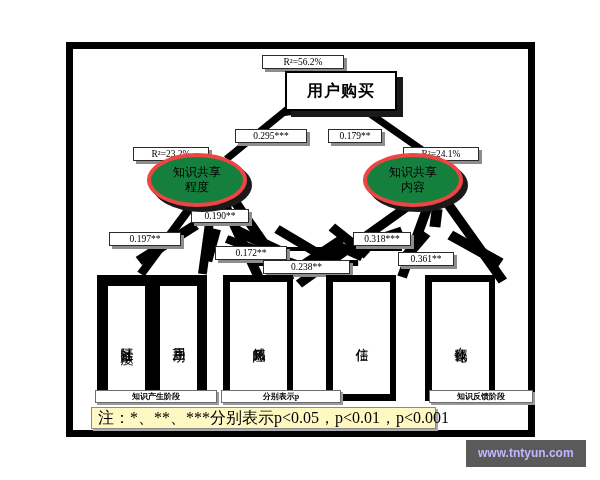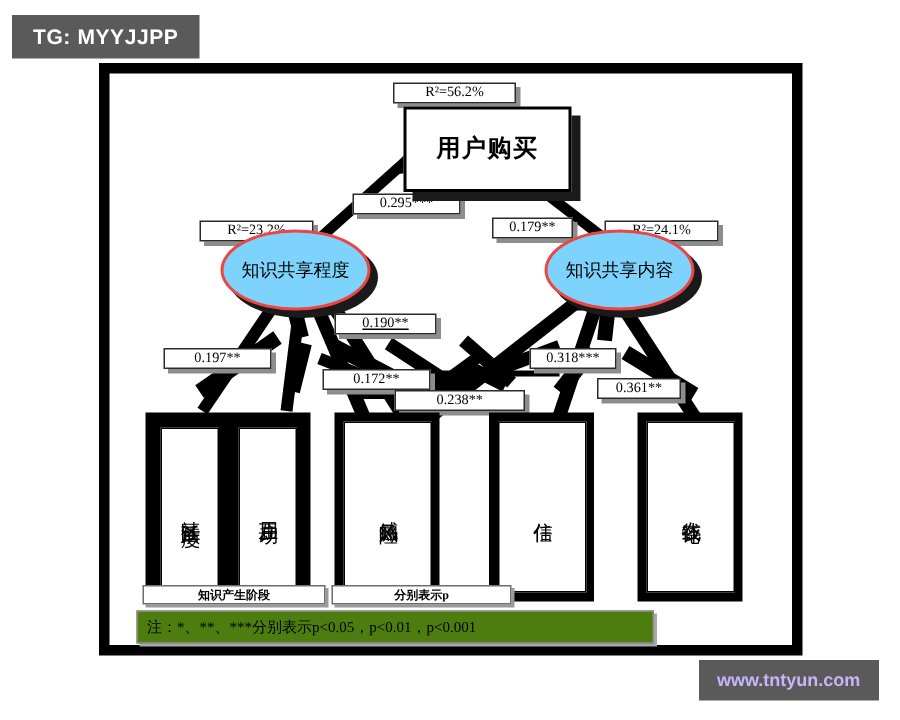--- a/index.html
+++ b/index.html
@@ -33,21 +33,21 @@
   }
 
   
   .frame{
     position:absolute;left:66px;top:42px;
     width:469px;height:395px;
     border:7px solid #000000;
     background:#ffffff;
     box-sizing:border-box;
   }
-  .canvas{position:absolute;left:0;top:0;width:100%;height:100%;}
+  .canvas{position:absolute;left:0;top:0;width:100%;height:100%;padding-left:44px;}
 
   
   .lbl{
     position:absolute;
     background:#ffffff;
     border:1px solid #2b2b2b;
     box-shadow:3px 3px 0 #8d8d8d;
     font-family:"Liberation Serif", serif;
     font-size:9.5px;
     color:#000;
@@ -55,25 +55,25 @@
     line-height:13px;
     height:14px;
     white-space:nowrap;
     box-sizing:border-box;
     z-index:6;
   }
 
   
   .ellipse{
     position:absolute;
-    border:2px solid #ef4444;
+    border:4px solid #ef4444;
     border-radius:50%;
-    background:#7dd3fc;
+    background:#15803d;
     box-shadow:5px 5px 0 #1a1a1a;
-    display:flex;flex-direction:row;
+    display:flex;flex-direction:column;
     align-items:center;justify-content:center;
     font-family:"Liberation Serif", serif;
     font-size:12px;color:#000;line-height:15px;
     z-index:7;
     box-sizing:border-box;
   }
 
   
   .topbox{
     position:absolute;
@@ -124,41 +124,40 @@
     font-size:8px;font-weight:bold;color:#000;
     display:flex;align-items:center;justify-content:center;
     height:13px;box-sizing:border-box;
     white-space:nowrap;
     z-index:8;
   }
 
   
   .notebox{
     position:absolute;
-    background:#4d7c0f;
+    background:#fef9c3;
     border:1px solid #8a8a8a;
     box-shadow:2px 2px 0 #a8a8a8;
     font-family:"Liberation Serif", serif;
-    font-size:10px;color:#000;
+    font-size:16px;color:#000;
     display:flex;align-items:center;
     padding-left:6px;
     box-sizing:border-box;
     z-index:8;
     white-space:nowrap;
   }
 
   svg.links{position:absolute;left:0;top:0;width:100%;height:100%;z-index:2;}
   svg.links2{position:absolute;left:0;top:0;width:100%;height:100%;z-index:4;}
 </style>
 </head>
 <body>
 
 <div id="root">
 
-  <div class="tg-banner">TG: MYYJJPP</div>
 
   <div class="frame">
     <div class="canvas">
 
       <svg class="links" viewBox="0 0 455 381" preserveAspectRatio="none">
         <g stroke="#000" fill="none">
 
           <path d="M140 110 L198 58" stroke-width="7"></path>
           <path d="M330 110 L262 58" stroke-width="7"></path>
 
@@ -181,24 +180,24 @@
         <g fill="#000">
           <polygon points="198,52 214,64 186,68"></polygon>
           <polygon points="252,52 236,64 264,68"></polygon>
           <polygon points="116,136 104,152 132,152"></polygon>
           <polygon points="320,142 308,158 336,158"></polygon>
         </g>
       </svg>
 
       <div class="lbl" style="left:189px;top:6px;width:82px;">R²=56.2%</div>
 
-      <div class="topbox" style="left:196px;top:22px;width:112px;height:57px;">用户购买</div>
+      <div class="topbox" style="left:212px;top:22px;width:112px;height:40px;">用户购买</div>
 
       <div class="lbl" style="left:162px;top:80px;width:72px;">0.295***</div>
-      <div class="lbl" style="left:255px;top:80px;width:54px;margin-top:16px;">0.179**</div>
+      <div class="lbl" style="left:255px;top:80px;width:54px;">0.179**</div>
 
       <div class="lbl" style="left:60px;top:98px;width:76px;">R²=23.2%</div>
       <div class="lbl" style="left:330px;top:98px;width:76px;">R²=24.1%</div>
 
       <div class="ellipse" style="left:74px;top:104px;width:100px;height:54px;">
         <span>知识共享</span>
         <span>程度</span>
       </div>
       <div class="ellipse" style="left:290px;top:104px;width:100px;height:54px;">
         <span>知识共享</span>
@@ -214,21 +213,21 @@
           <path d="M196 206 L150 182" stroke-width="10"></path>
           <path d="M214 214 L300 182" stroke-width="9"></path>
           <path d="M206 216 L140 190" stroke-width="8"></path>
           <path d="M300 212 L322 184" stroke-width="10"></path>
           <path d="M390 214 L344 186" stroke-width="10"></path>
           <path d="M240 196 L264 208" stroke-width="9"></path>
           <path d="M160 214 L260 214" stroke-width="6"></path>
         </g>
       </svg>
 
-      <div class="lbl" style="left:150px;top:160px;width:68px;text-decoration:underline;">0.190**</div>
+      <div class="lbl" style="left:118px;top:160px;width:58px;">0.190**</div>
       <div class="lbl" style="left:36px;top:183px;width:72px;">0.197**</div>
       <div class="lbl" style="left:280px;top:183px;width:58px;">0.318***</div>
       <div class="lbl" style="left:142px;top:197px;width:72px;">0.172**</div>
       <div class="lbl" style="left:325px;top:203px;width:56px;">0.361**</div>
       <div class="lbl" style="left:190px;top:211px;width:87px;">0.238**</div>
 
       <div class="vgroup" style="left:24px;top:226px;width:110px;height:126px;"></div>
       <div class="vbox" style="left:28px;top:230px;width:50px;height:118px;">
         <div class="inner">社区活跃度</div>
       </div>
@@ -241,20 +240,21 @@
       </div>
       <div class="vbox" style="left:253px;top:226px;width:70px;height:126px;">
         <div class="inner">信任</div>
       </div>
       <div class="vbox" style="left:352px;top:226px;width:70px;height:126px;">
         <div class="inner">在线评论</div>
       </div>
 
       <div class="stagebar" style="left:22px;top:341px;width:122px;">知识产生阶段</div>
       <div class="stagebar" style="left:148px;top:341px;width:120px;">分别表示p</div>
+      <div class="stagebar" style="left:356px;top:341px;width:104px;">知识反馈阶段</div>
 
       <div class="notebox" style="left:18px;top:358px;width:345px;height:22px;">注：*、**、***分别表示p&lt;0.05，p&lt;0.01，p&lt;0.001</div>
 
     </div>
   </div>
 
   <div class="watermark">www.tntyun.com</div>
 </div>
 
 </body></html>

